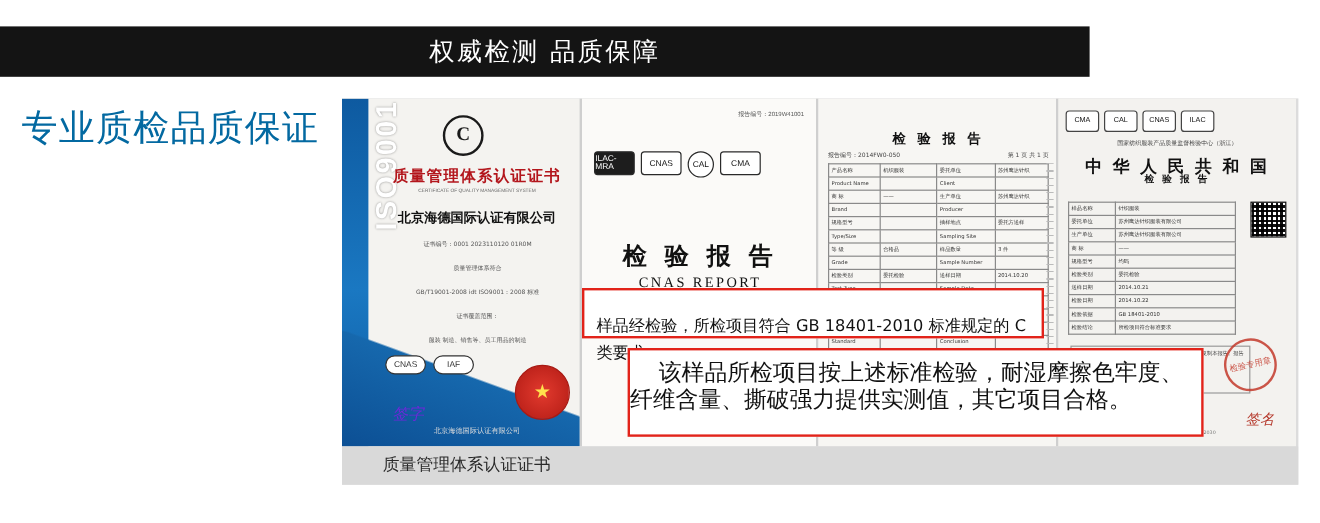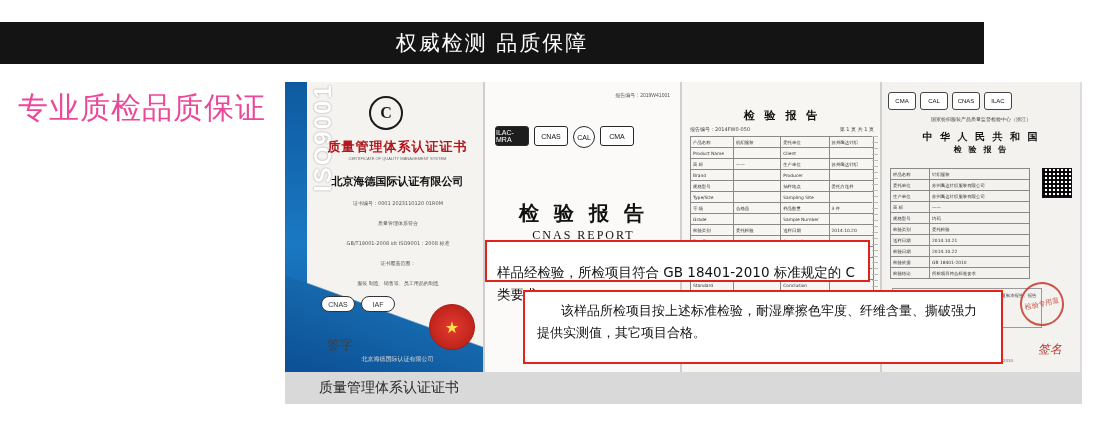--- a/index.html
+++ b/index.html
@@ -13,42 +13,42 @@
     position: relative;
     width: 1100px; height: 436px;
     background: #ffffff;
     overflow: hidden;
   }
 
   
   .banner {
     position: absolute;
     left: 0; top: 22px;
-    width: 984px; height: 42px;
+    width: 908px; height: 42px;
     background: #141414;
     display: flex;
     align-items: center;
     justify-content: center;
   }
   .banner-text {
     color: #ffffff;
     font-size: 21px;
     letter-spacing: 2px;
     font-family: "DejaVu Sans", "Liberation Sans", sans-serif;
   }
 
   
   .left-col {
     position: absolute;
     left: 18px; top: 88px;
     width: 258px;
   }
   .left-title {
     font-size: 30px;
-    color: #ec4899;
+    color: #0369a1;
     letter-spacing: 1px;
     line-height: 40px;
     font-family: "DejaVu Sans", "Liberation Sans", sans-serif;
     white-space: nowrap;
   }
   .left-desc {
     margin-top: 56px;
     font-size: 17px;
     line-height: 30px;
     color: #e8322a;
@@ -125,22 +125,22 @@
     font-family: "DejaVu Sans", "Liberation Sans", sans-serif;
   }
   .c1-line {
     position: absolute; left: 38px; width: 150px;
     font-size: 5px; color: #555; text-align: center;
     font-family: "DejaVu Sans", "Liberation Sans", sans-serif;
     white-space: nowrap; overflow: hidden;
   }
   .c1-sig {
     position: absolute; left: 42px; top: 254px;
-    font-size: 13px; color: #404040;
-    font-family: "Liberation Serif", serif; 
+    font-size: 13px; color: #6d28d9;
+    font-family: "Liberation Serif", serif; font-style: italic;
   }
   .c1-badge {
     position: absolute; right: 8px; bottom: 22px;
     width: 46px; height: 46px; border-radius: 50%;
     background: radial-gradient(circle at 50% 50%, #e23a2e 0%, #c0241c 70%, #8f1812 100%);
     color: #ffe14d; font-size: 16px;
     display: flex; align-items: center; justify-content: center;
     border: 1px solid #a71a14;
   }
   .c1-seal {
@@ -229,21 +229,21 @@
     font-size: 6px; color: #111; display: flex; align-items: center; justify-content: center;
     background: #fff; font-family: "Liberation Sans", sans-serif;
   }
   .c4-hdr {
     position: absolute; left: 0; top: 34px; width: 198px; text-align: center;
     font-size: 5px; color: #444;
     font-family: "DejaVu Sans", "Liberation Sans", sans-serif;
   }
   .c4-title {
     position: absolute; left: 0; top: 48px; width: 198px; text-align: center;
-    font-size: 10px; color: #111; font-weight: bold; letter-spacing: 2px;
+    font-size: 14px; color: #111; font-weight: bold; letter-spacing: 2px;
     font-family: "DejaVu Sans", "Liberation Sans", sans-serif;
   }
   .c4-title2 {
     position: absolute; left: 0; top: 62px; width: 198px; text-align: center;
     font-size: 8px; color: #111; font-weight: bold; letter-spacing: 2px;
     font-family: "DejaVu Sans", "Liberation Sans", sans-serif;
   }
   .c4-qr {
     position: absolute; right: 8px; top: 86px;
     width: 30px; height: 30px;
@@ -297,22 +297,22 @@
   }
   .callout.one {
     left: 200px; top: 158px;
     width: 385px; height: 36px;
     font-size: 13.5px;
     padding: 19px 10px;
   }
   .callout.two {
     left: 238px; top: 208px;
     width: 480px; height: 74px;
-    font-size: 13px;
-    padding: 8px 12px;
+    font-size: 19px;
+    padding: 8px 0;
   }
   .callout.two p { margin: 0; text-indent: 24px; }
   .callout.two p.second { text-indent: 24px; }
 
   
   .caption-bar {
     position: absolute;
     left: 0; bottom: 0;
     width: 797px; height: 32px;
     background: #d9d9d9;

